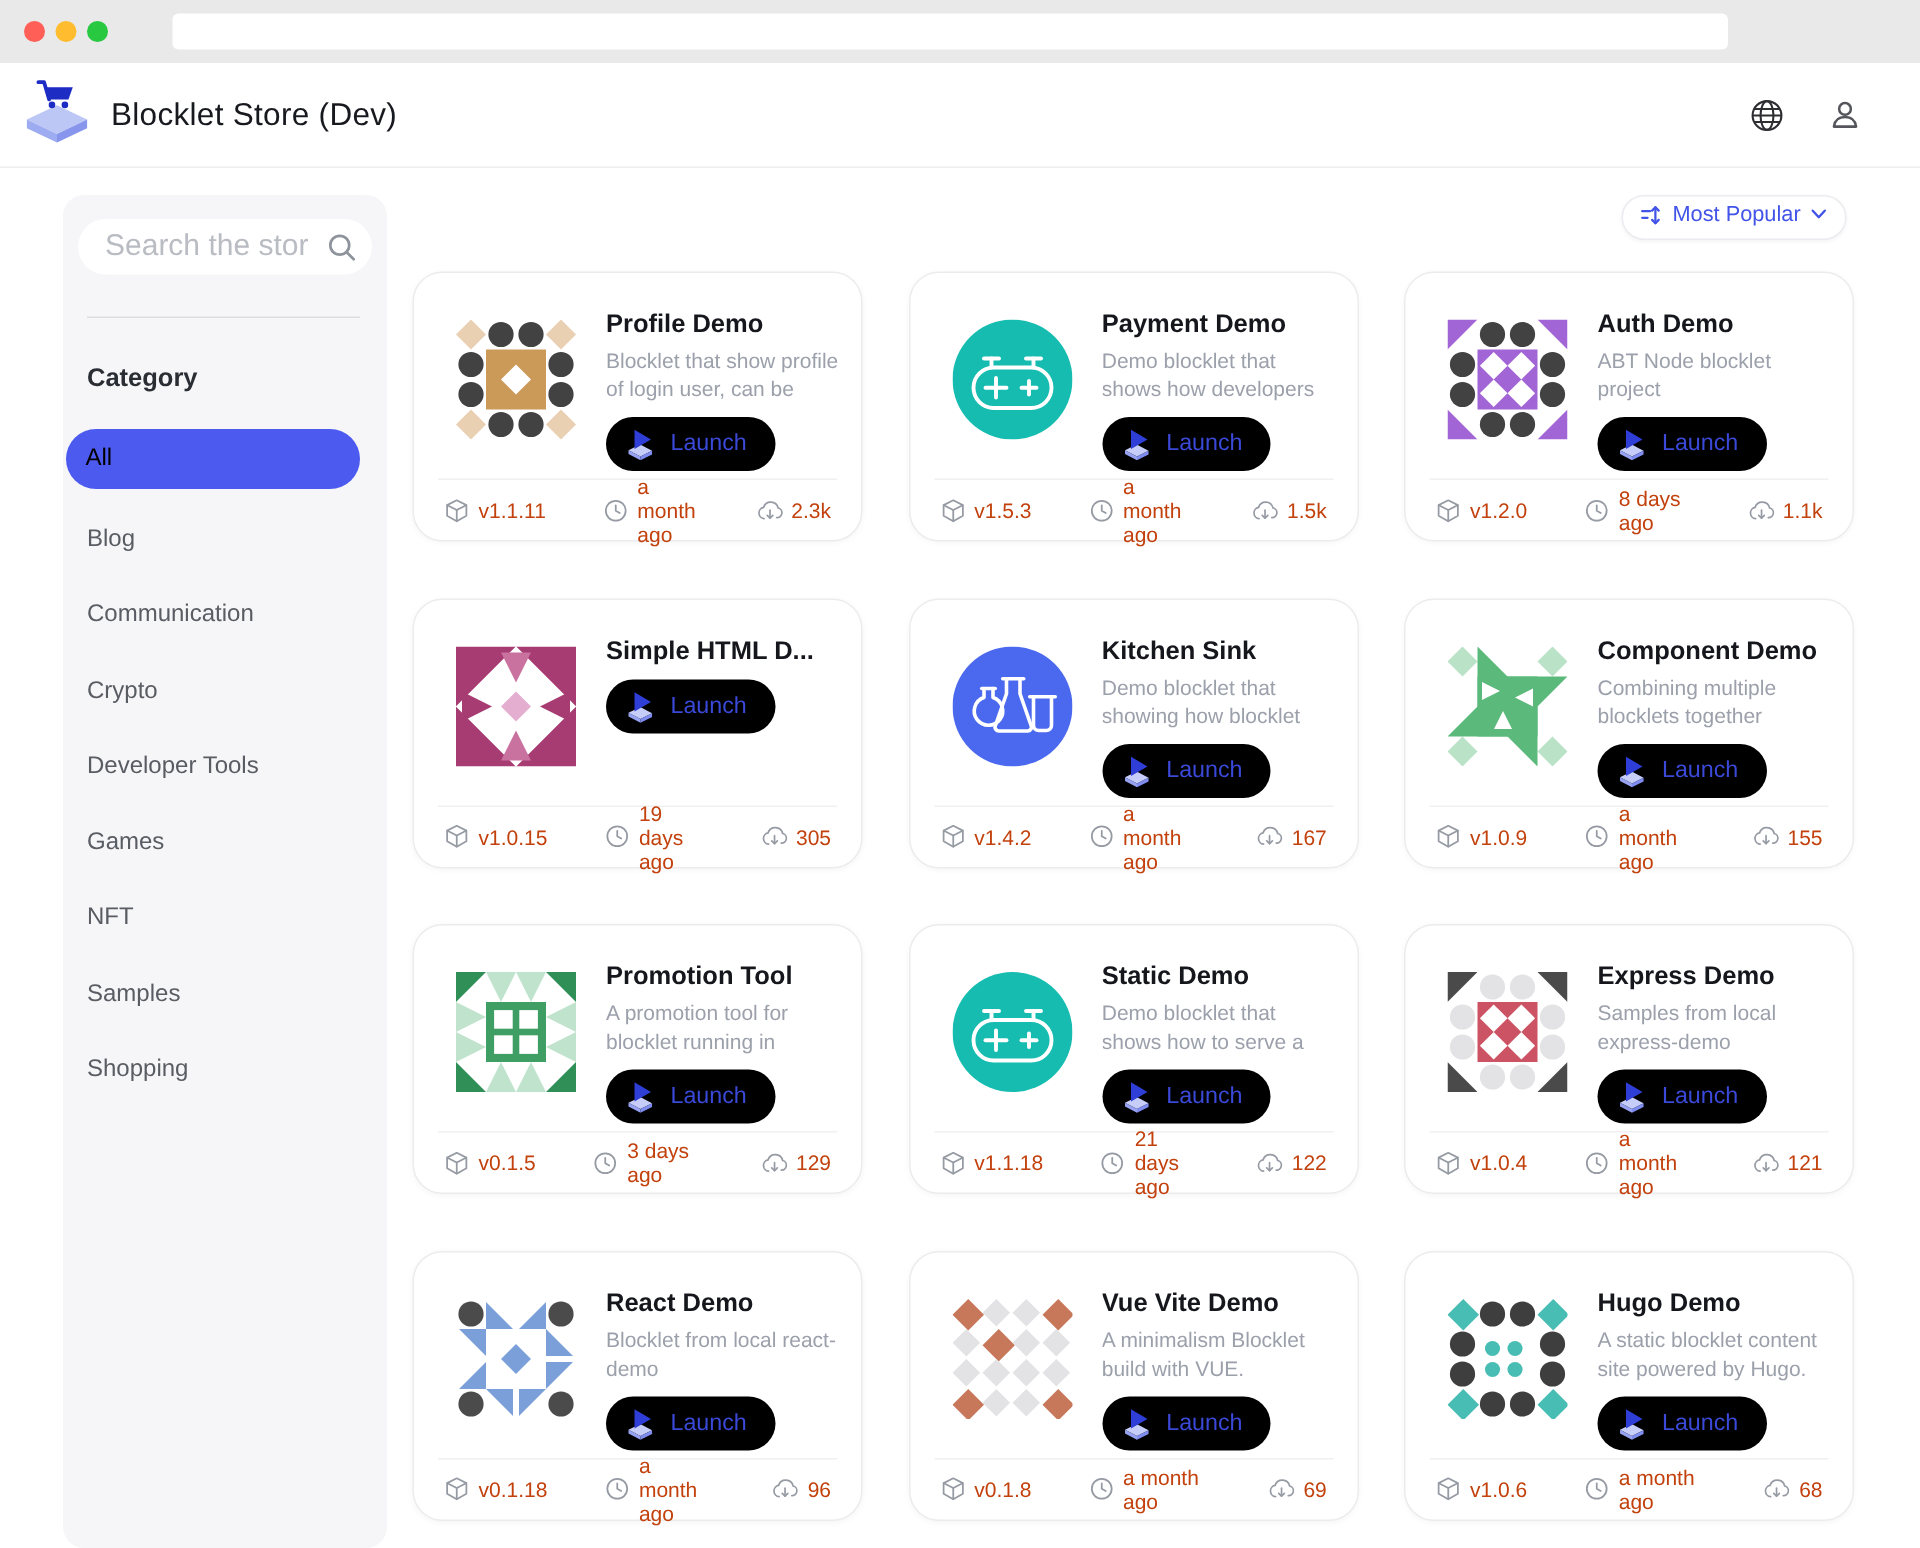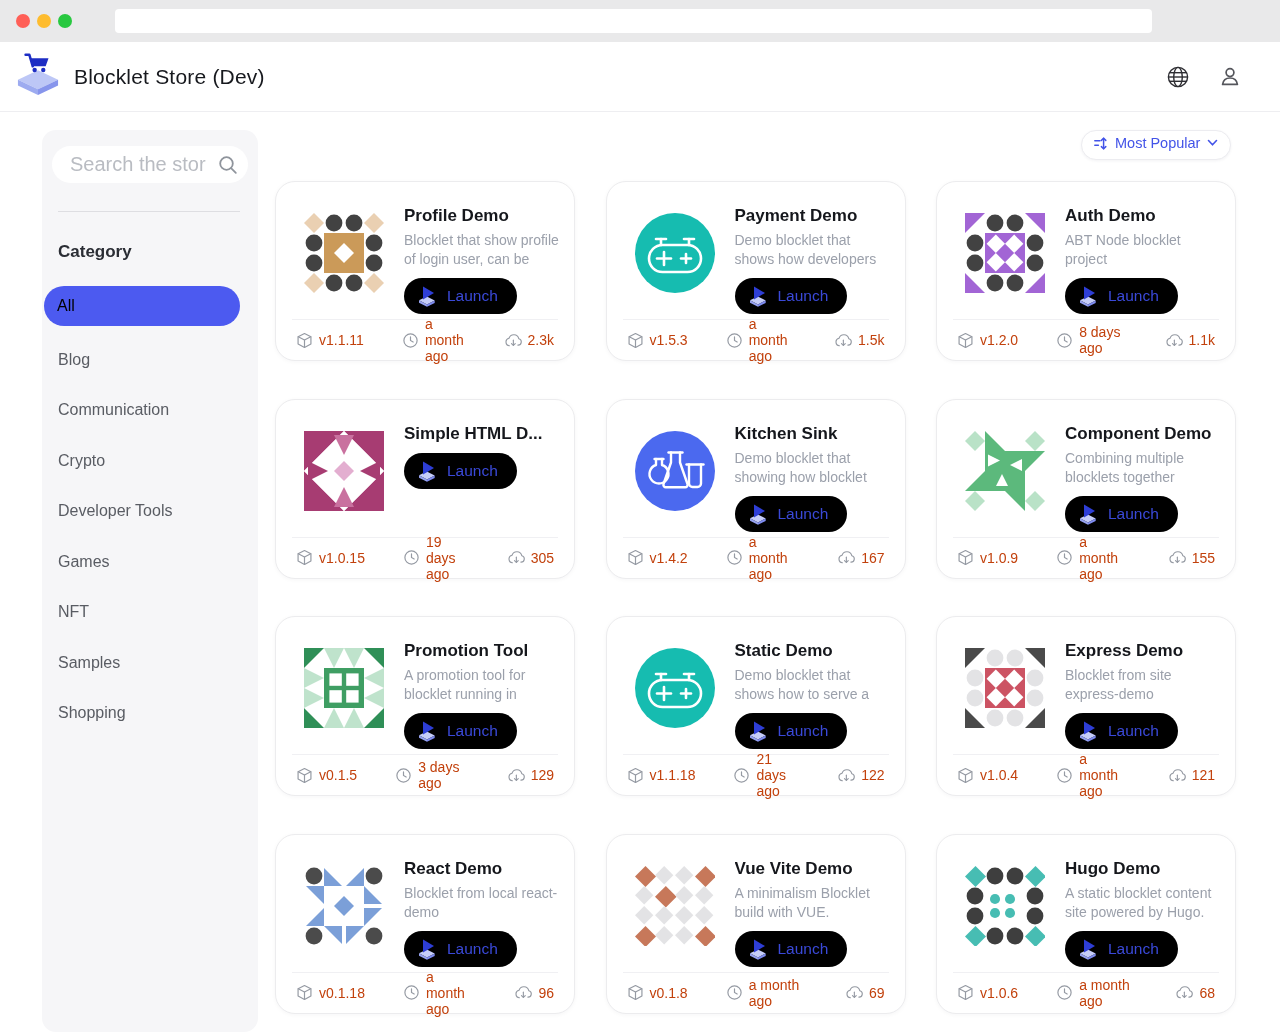--- a/index.html
+++ b/index.html
@@ -594,21 +594,21 @@
           <circle cx="30" cy="70" r="8.4" fill="#e3e3e5"></circle>
           <circle cx="50" cy="70" r="8.4" fill="#e3e3e5"></circle>
           <rect x="20" y="20" width="40" height="40" fill="#cc5363"></rect>
           <polygon points="30.800000000000004,21.6 40,30.800000000000004 30.800000000000004,40 21.6,30.800000000000004" fill="#ffffff"></polygon>
           <polygon points="49.2,21.6 58.400000000000006,30.800000000000004 49.2,40 40,30.800000000000004" fill="#ffffff"></polygon>
           <polygon points="30.800000000000004,40 40,49.2 30.800000000000004,58.400000000000006 21.6,49.2" fill="#ffffff"></polygon>
           <polygon points="49.2,40 58.400000000000006,49.2 49.2,58.400000000000006 40,49.2" fill="#ffffff"></polygon>
         </svg></span>
     <div class="info">
       <div class="card-title">Express Demo</div>
-      <div class="card-desc">Blocklet from site express-demo</div>
+      <div class="card-desc">Samples from local express-demo</div>
       <button class="launch-btn">
         <svg width="22" height="22" viewBox="0 0 22 22">
           <polygon points="3,15.2 10.8,11.4 18.7,15.5 11,19.4" fill="#c6cdf8"></polygon>
           <polygon points="3,15.2 3,17.7 11,21.8 11,19.4" fill="#97a3f2"></polygon>
           <polygon points="18.7,15.5 18.7,18 11,21.8 11,19.4" fill="#7f8cf0"></polygon>
           <polygon points="7,1.5 18,8 7,14.4" fill="#2e3ed6"></polygon>
         </svg>
         <span>Launch</span>
       </button>
     </div>

